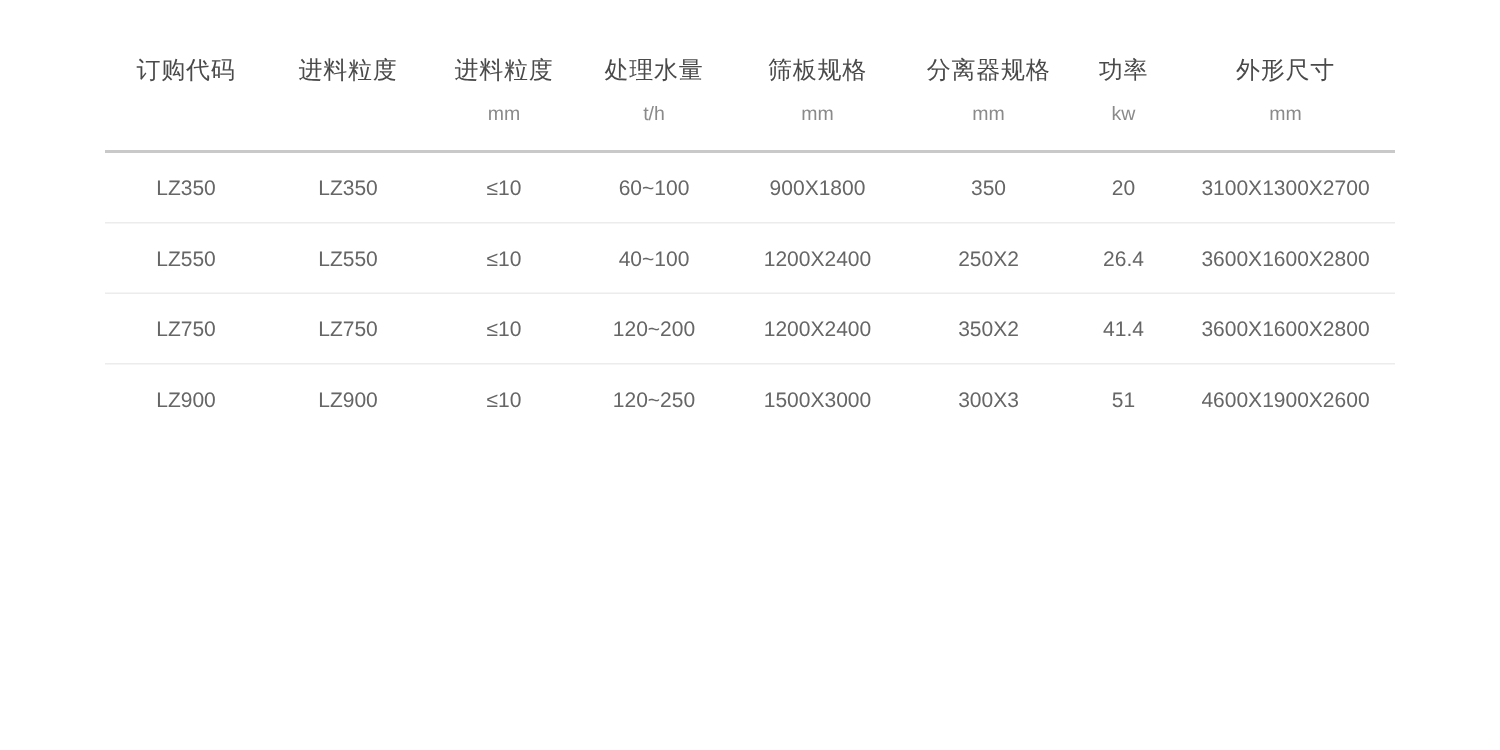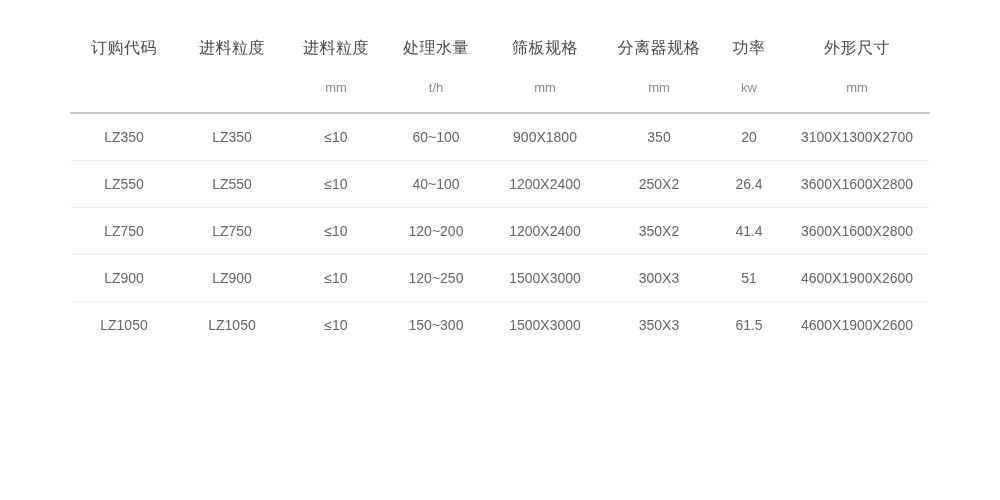--- a/index.html
+++ b/index.html
@@ -36,21 +36,21 @@
     font-size: 16px;
     color: #4a4a4a;
     line-height: 24px;
     letter-spacing: 0.5px;
   }
   .th-unit {
     display: block;
     font-size: 13px;
     color: #8a8a8a;
     line-height: 20px;
-    margin-top: 18px;
+    margin-top: 6px;
   }
   table.spec-table tbody td {
     height: 44px;
     font-size: 14px;
     color: #666666;
     text-align: center;
     vertical-align: middle;
     border-bottom: 1px solid #ececec;
     white-space: nowrap;
   }
@@ -152,25 +152,15 @@
       <tr>
         <td>LZ900</td>
         <td>LZ900</td>
         <td>≤10</td>
         <td>120~250</td>
         <td>1500X3000</td>
         <td>300X3</td>
         <td>51</td>
         <td>4600X1900X2600</td>
       </tr>
-      <tr>
-        <td>LZ1050</td>
-        <td>LZ1050</td>
-        <td>≤10</td>
-        <td>150~300</td>
-        <td>1500X3000</td>
-        <td>350X3</td>
-        <td>61.5</td>
-        <td>4600X1900X2600</td>
-      </tr>
     </tbody>
   </table>
 </div>
 
 </body></html>

